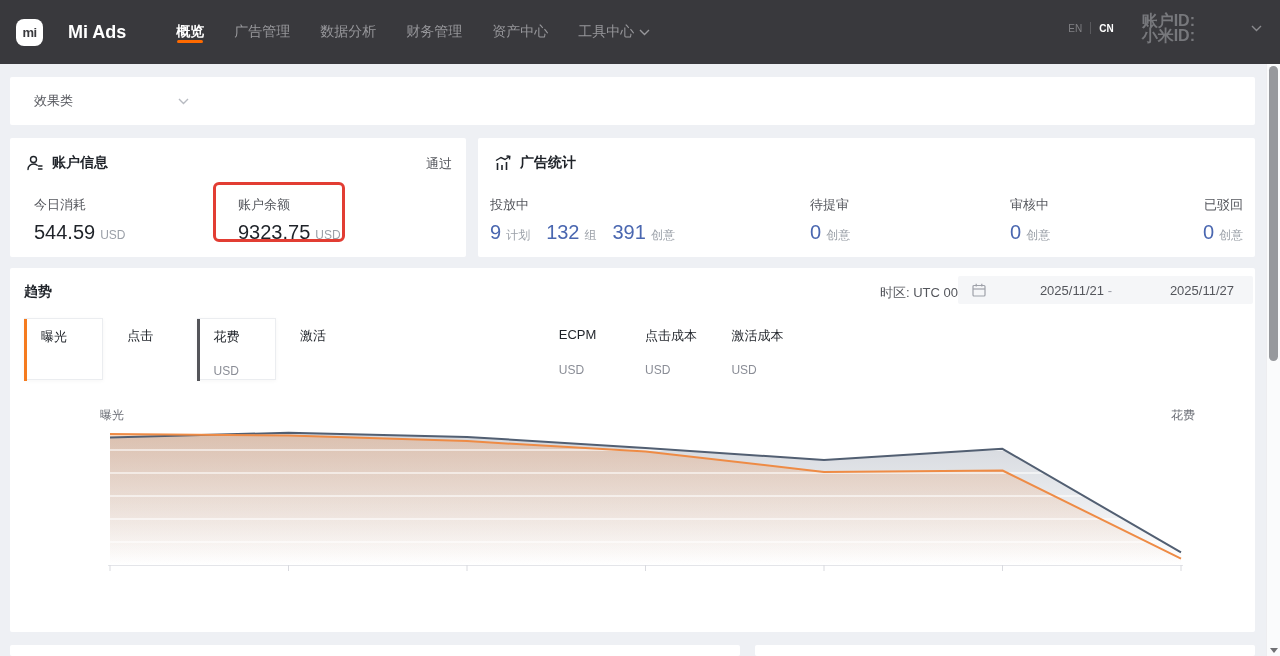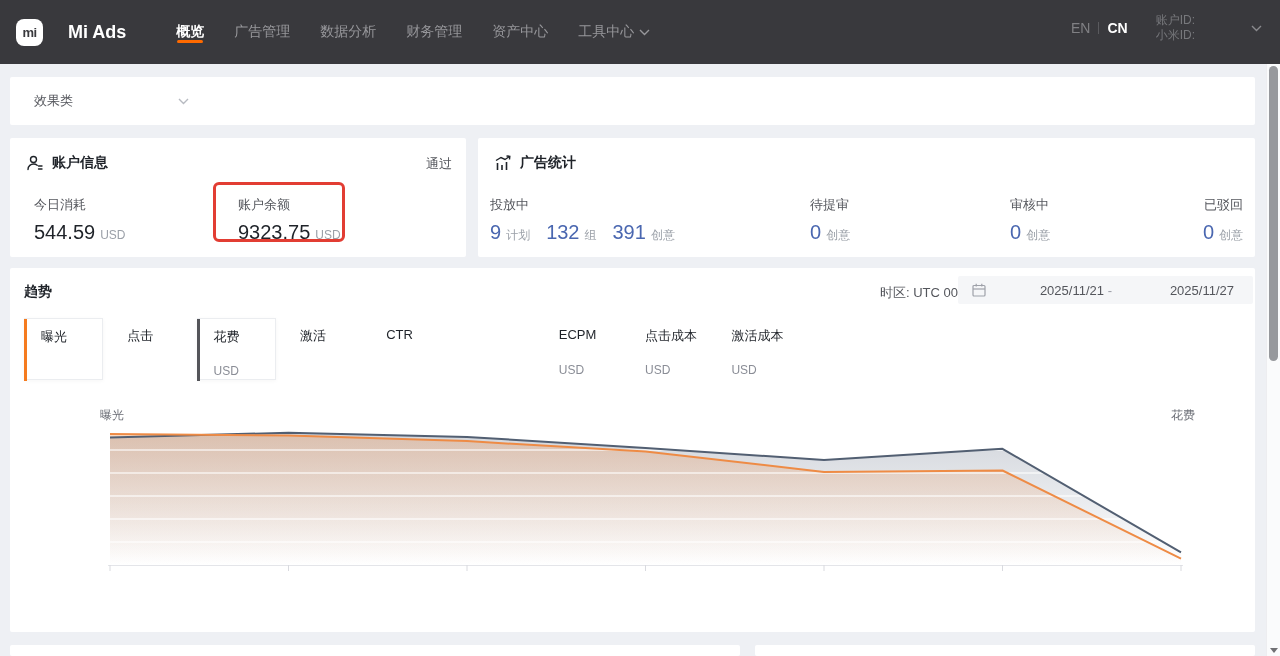--- a/index.html
+++ b/index.html
@@ -9,25 +9,25 @@
   
   .navbar { position:absolute; left:0; top:0; width:1280px; height:64px; background:#39393d; display:flex; align-items:center; z-index:5; }
   .brand { display:flex; align-items:center; margin-left:16px; }
   .mi-logo { width:27px; height:27px; background:#ffffff; border-radius:8px; display:flex; align-items:center; justify-content:center; font-weight:700; font-size:13px; color:#39393d; letter-spacing:-0.5px; }
   .brand-name { color:#ffffff; font-size:18px; font-weight:700; margin-left:25px; }
   .nav-items { display:flex; margin-left:50px; gap:30px; list-style:none; }
   .nav-item { color:#97979b; font-size:14px; position:relative; padding:12px 0; cursor:pointer; display:flex; align-items:center; gap:5px; }
   .nav-item.active { color:#ffffff; font-weight:600; }
   .nav-item.active::after { content:""; position:absolute; left:1px; bottom:10px; width:26px; height:3px; border-radius:2px; background:#ff6a00; }
   .nav-right { position:absolute; right:18px; top:0; height:56px; display:flex; align-items:center; gap:14px; }
-  .lang-switch { display:flex; align-items:center; gap:8px; font-size:14px; }
+  .lang-switch { display:flex; align-items:center; gap:8px; font-size:10px; }
   .lang-en { color:#808084; cursor:pointer; }
   .lang-divider { width:1px; height:12px; background:#5a5a5e; }
   .lang-cn { color:#ffffff; font-weight:700; cursor:pointer; }
-  .id-block { font-size:12px; color:#77787c; line-height:15px; margin-left:14px; }
+  .id-block { font-size:16px; color:#77787c; line-height:15px; margin-left:14px;font-weight:bold; }
   .nav-chevron { margin-left:42px; }
   svg.chev { display:block; }
 
   
   .card { position:absolute; background:#ffffff; border-radius:2px; }
 
   
   .filter-card { left:10px; top:77px; width:1245px; height:48px; display:flex; align-items:center; }
   .filter-select { display:flex; align-items:center; justify-content:space-between; width:155px; margin-left:24px; cursor:pointer; }
   .filter-value { font-size:13px; color:#54565c; }
@@ -255,23 +255,20 @@
       <div class="metric-tab" style="left: 100.3px;">
         <div class="tab-label">点击</div>
       </div>
       <div class="metric-tab sel dark" style="left: 186.6px;">
         <div class="bar"></div>
         <div class="tab-label">花费</div>
         <div class="tab-unit">USD</div>
       </div>
       <div class="metric-tab" style="left: 272.9px;">
         <div class="tab-label">激活</div>
-      </div>
-      <div class="metric-tab" style="left: 359.2px;">
-        <div class="tab-label">CTR</div>
       </div>
       <div class="metric-tab" style="left: 531.8px;">
         <div class="tab-label">ECPM</div>
         <div class="tab-unit">USD</div>
       </div>
       <div class="metric-tab" style="left: 618.1px;">
         <div class="tab-label">点击成本</div>
         <div class="tab-unit">USD</div>
       </div>
       <div class="metric-tab" style="left: 704.4px;">

